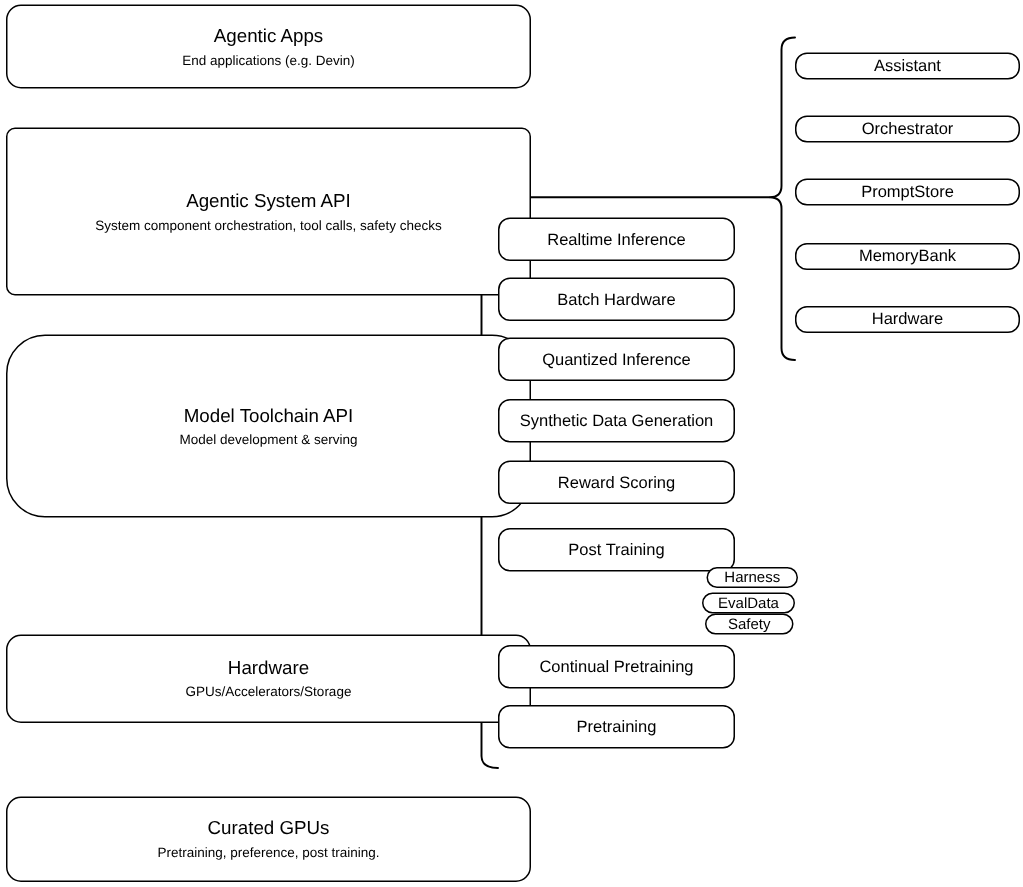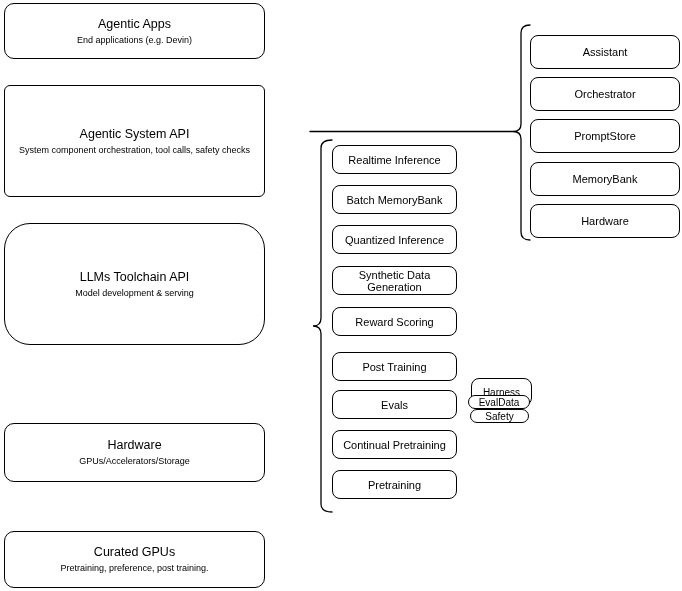--- a/index.html
+++ b/index.html
@@ -30,43 +30,43 @@
     background: #ffffff;
     border: 1.3px solid #000000;
     display: flex;
     flex-direction: column;
     align-items: center;
     justify-content: center;
     text-align: center;
   }
   .layer-box {
     left: 4px;
-    width: 261px;
+    width: 350px;
   }
   .layer-title {
     font-size: 12.5px;
     line-height: 15px;
   }
   .layer-subtitle {
     font-size: 9px;
     line-height: 12px;
     margin-top: 2px;
   }
   .mid-box {
     left: 332px;
-    width: 125px;
+    width: 158px;
     height: 29px;
     border-radius: 8px;
     font-size: 11px;
     z-index: 1;
   }
   .right-box {
     left: 530px;
     width: 150px;
-    height: 34px;
+    height: 18px;
     border-radius: 8px;
     font-size: 11px;
   }
   .tag-pill {
     position: absolute;
     box-sizing: border-box;
     background: #ffffff;
     border: 1.3px solid #000000;
     border-radius: 8px;
     display: flex;
@@ -92,64 +92,61 @@
     <div class="layer-title">Agentic Apps</div>
     <div class="layer-subtitle">End applications (e.g. Devin)</div>
   </div>
 
   <div class="box layer-box" style="top:85px;height:112px;border-radius:6px">
     <div class="layer-title">Agentic System API</div>
     <div class="layer-subtitle">System component orchestration, tool calls, safety checks</div>
   </div>
 
   <div class="box layer-box" style="top:223px;height:122px;border-radius:26px">
-    <div class="layer-title">LLMs Toolchain API</div>
+    <div class="layer-title">Model Toolchain API</div>
     <div class="layer-subtitle">Model development &amp; serving</div>
   </div>
 
 
   <div class="box layer-box" style="top:423px;height:59px;border-radius:10px">
     <div class="layer-title">Hardware</div>
     <div class="layer-subtitle">GPUs/Accelerators/Storage</div>
   </div>
 
   <div class="box layer-box" style="top:531px;height:57px;border-radius:10px">
     <div class="layer-title">Curated GPUs</div>
     <div class="layer-subtitle">Pretraining, preference, post training.</div>
   </div>
 
   <div class="box mid-box" style="top:145px">
     <span class="label">Realtime Inference</span>
   </div>
   <div class="box mid-box" style="top:185px">
-    <span class="label">Batch MemoryBank</span>
+    <span class="label">Batch Hardware</span>
   </div>
   <div class="box mid-box" style="top:225px">
     <span class="label">Quantized Inference</span>
   </div>
   <div class="box mid-box" style="top:266px">
     <span class="label">Synthetic Data Generation</span>
   </div>
   <div class="box mid-box" style="top:307px">
     <span class="label">Reward Scoring</span>
   </div>
   <div class="box mid-box" style="top:352px">
     <span class="label">Post Training</span>
   </div>
-  <div class="box mid-box" style="top:390px">
-    <span class="label">Evals</span>
-  </div>
   <div class="box mid-box" style="top:430px">
     <span class="label">Continual Pretraining</span>
   </div>
   <div class="box mid-box" style="top:470px">
     <span class="label">Pretraining</span>
   </div>
 
-  <div class="tag-pill" style="left:471px;top:378px;width:61px;height:28px">
+  <div class="tag-pill" style="left:471px;top:378px;width:61px;height:14px">
     <span class="label">Harness</span>
   </div>
   <div class="tag-pill" style="left:468px;top:395px;width:62px;height:14px">
     <span class="label">EvalData</span>
   </div>
   <div class="tag-pill" style="left:470px;top:409px;width:59px;height:14px">
     <span class="label">Safety</span>
   </div>
 
   <div class="box right-box" style="top:35px">

